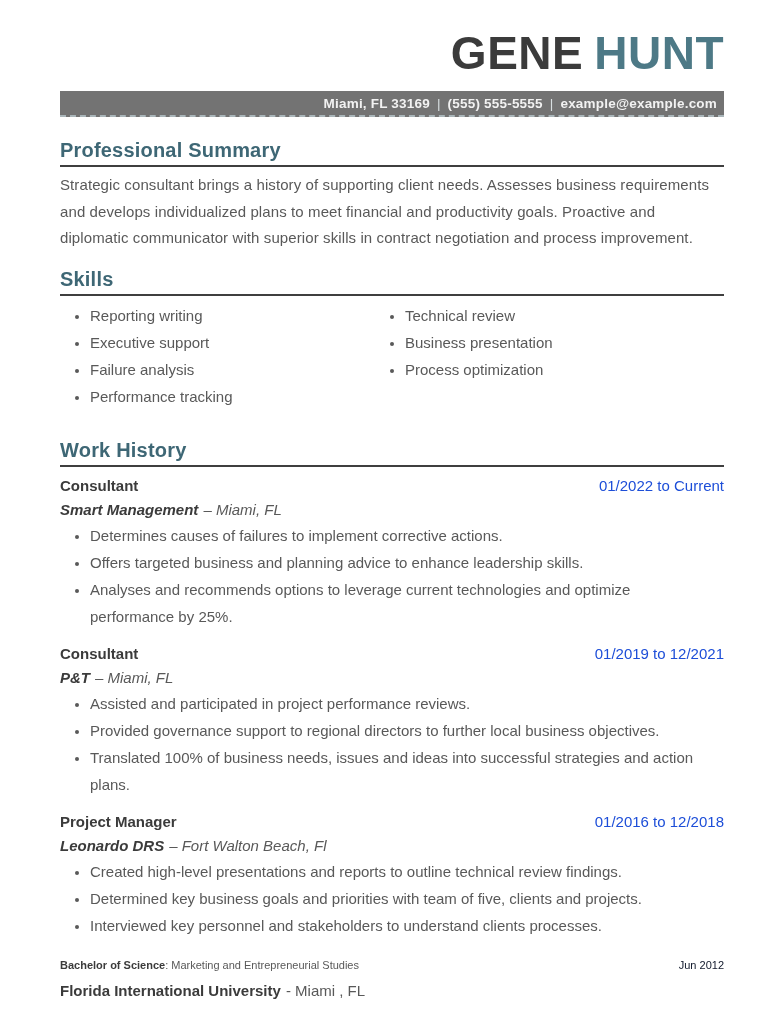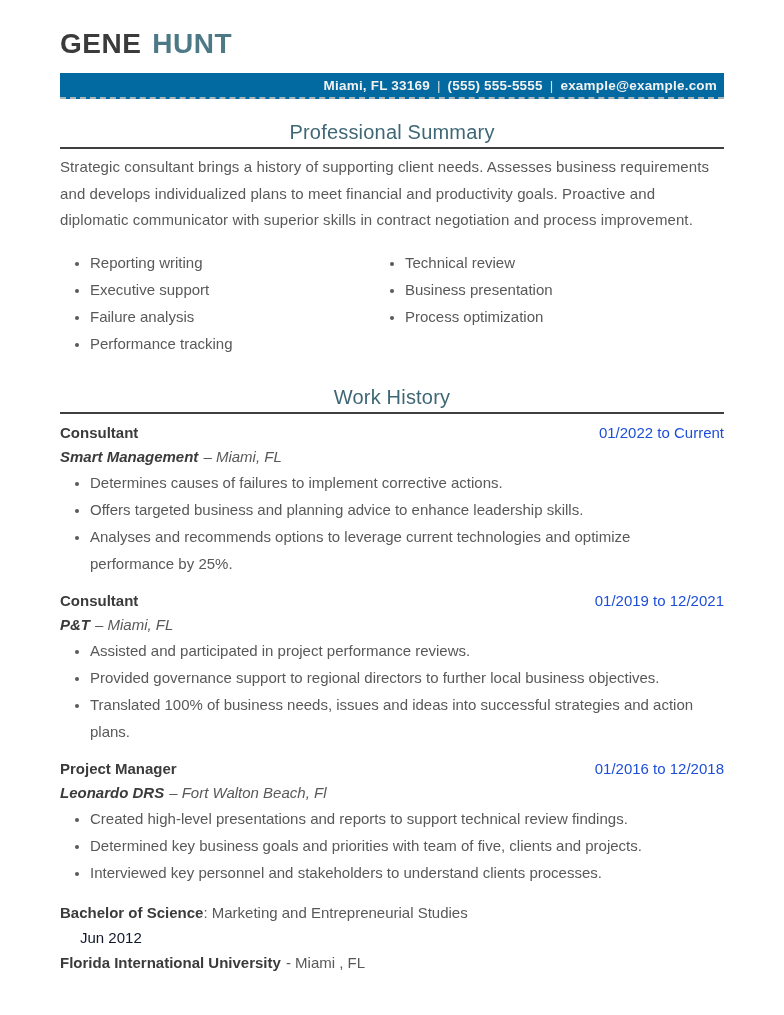--- a/index.html
+++ b/index.html
@@ -8,58 +8,57 @@
     width: 784px; height: 1015px;
     background: #ffffff;
     font-family: "Liberation Sans", sans-serif;
     overflow: hidden;
   }
   .content { padding: 0 60px; }
 
   
   .name-block {
     margin-top: 30px;
-    text-align: left;
-    font-size: 28px;
+    text-align: right;
+    font-size: 46px;
     font-weight: bold;
     line-height: 1.0;
     letter-spacing: 0.5px;
     white-space: nowrap;
   }
   .name-first { color: #3B3B3B; }
   .name-last  { color: #4D7986; margin-left: 11px; }
 
   
   .contact-banner {
     margin-top: 15px;
     height: 26px;
-    background: #0369a1;
+    background: #737373;
     border-bottom: 2px dashed #A9B5B9;
     display: flex;
     justify-content: flex-end;
     align-items: center;
     padding-right: 7px;
     color: #F2F2F2;
     font-size: 13.5px;
     font-weight: bold;
     letter-spacing: 0.2px;
   }
   .contact-sep { margin: 0 7px; font-weight: normal; color: #D9E0E2; }
 
   
   .section-heading {
     margin: 0;
     color: #3E6775;
     font-size: 20px;
-    font-weight: normal;
+    font-weight: bold;
     line-height: 24px;
     letter-spacing: 0.2px;
     padding-bottom: 3px;
     border-bottom: 2px solid #3F3F3F;
-    text-align: center;
   }
   .sec-summary   { margin-top: 21px; }
   .sec-skills    { margin-top: 15px; }
   .sec-work      { margin-top: 28px; }
   .sec-education { margin-top: 14px; }
 
   
   .summary-text {
     margin-top: 5px;
     color: #595959;
@@ -103,24 +102,23 @@
     font-size: 15px;
   }
   .job-bullets li { line-height: 27px; }
   .job-bullets li::marker { color: #595959; font-size: 13px; }
 
   
   .edu-row1 {
     display: flex;
     justify-content: space-between;
     margin-top: 7px;
-    font-size: 15px;
+    font-size: 11px;
     line-height: 25px;
     color: #595959;
-    flex-direction: column;
   }
   .edu-bold { font-weight: bold; color: #3B3B3B; }
   .edu-date { color: #0f172a; white-space: nowrap; margin-left: 20px; }
   .edu-row2 { font-size: 15px; line-height: 25px; color: #595959; }
   .edu-school-detail { margin-left: 5px; }
 </style>
 </head>
 <body>
 
 <div class="content">
@@ -134,20 +132,21 @@
     <span class="contact-sep">|</span>
     <span>example@example.com</span>
   </div>
 
   <div class="sec-summary">
     <h2 class="section-heading">Professional Summary</h2>
     <div class="summary-text">Strategic consultant brings a history of supporting client needs. Assesses business requirements and develops individualized plans to meet financial and productivity goals. Proactive and diplomatic communicator with superior skills in contract negotiation and process improvement.</div>
   </div>
 
   <div class="sec-skills">
+    <h2 class="section-heading">Skills</h2>
     <div class="skills-columns">
       <ul class="skills-col skills-col-left">
         <li>Reporting writing</li>
         <li>Executive support</li>
         <li>Failure analysis</li>
         <li>Performance tracking</li>
       </ul>
       <ul class="skills-col">
         <li>Technical review</li>
         <li>Business presentation</li>
@@ -185,21 +184,21 @@
       </ul>
     </div>
 
     <div class="job">
       <div class="job-header">
         <span class="job-title">Project Manager</span>
         <span class="job-dates">01/2016 to 12/2018</span>
       </div>
       <div class="job-company-line"><span class="job-company">Leonardo DRS</span><span class="job-location">– Fort Walton Beach, Fl</span></div>
       <ul class="job-bullets">
-        <li>Created high-level presentations and reports to support technical review findings.</li>
+        <li>Created high-level presentations and reports to outline technical review findings.</li>
         <li>Determined key business goals and priorities with team of five, clients and projects.</li>
         <li>Interviewed key personnel and stakeholders to understand clients processes.</li>
       </ul>
     </div>
   </div>
 
   <div class="sec-education">
     <div class="edu-row1">
       <span><span class="edu-bold">Bachelor of Science</span><span>: Marketing and Entrepreneurial Studies</span></span>
       <span class="edu-date">Jun 2012</span>

